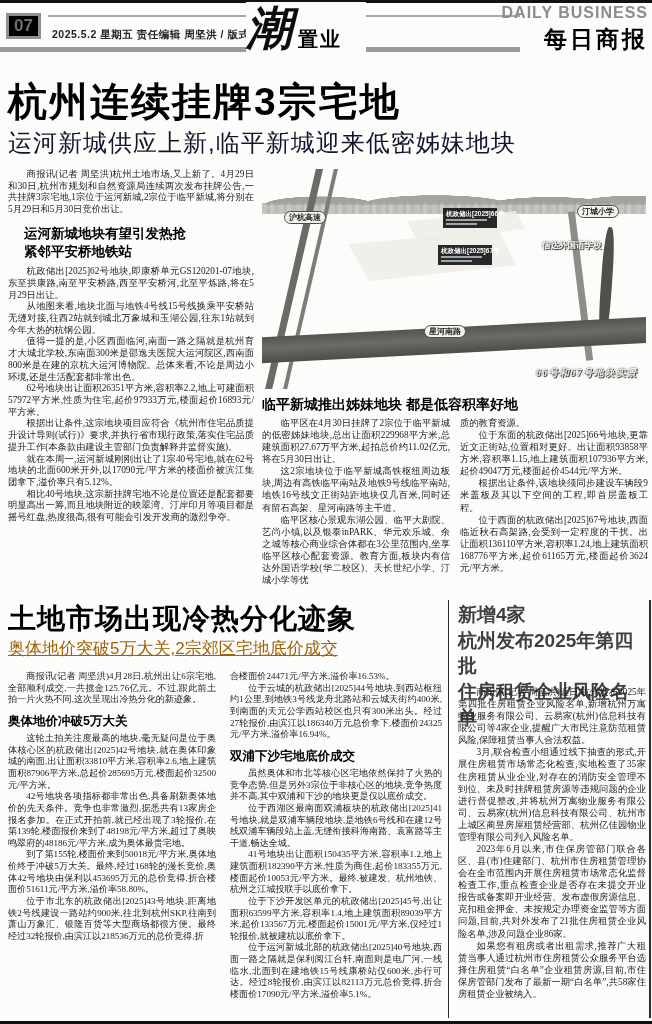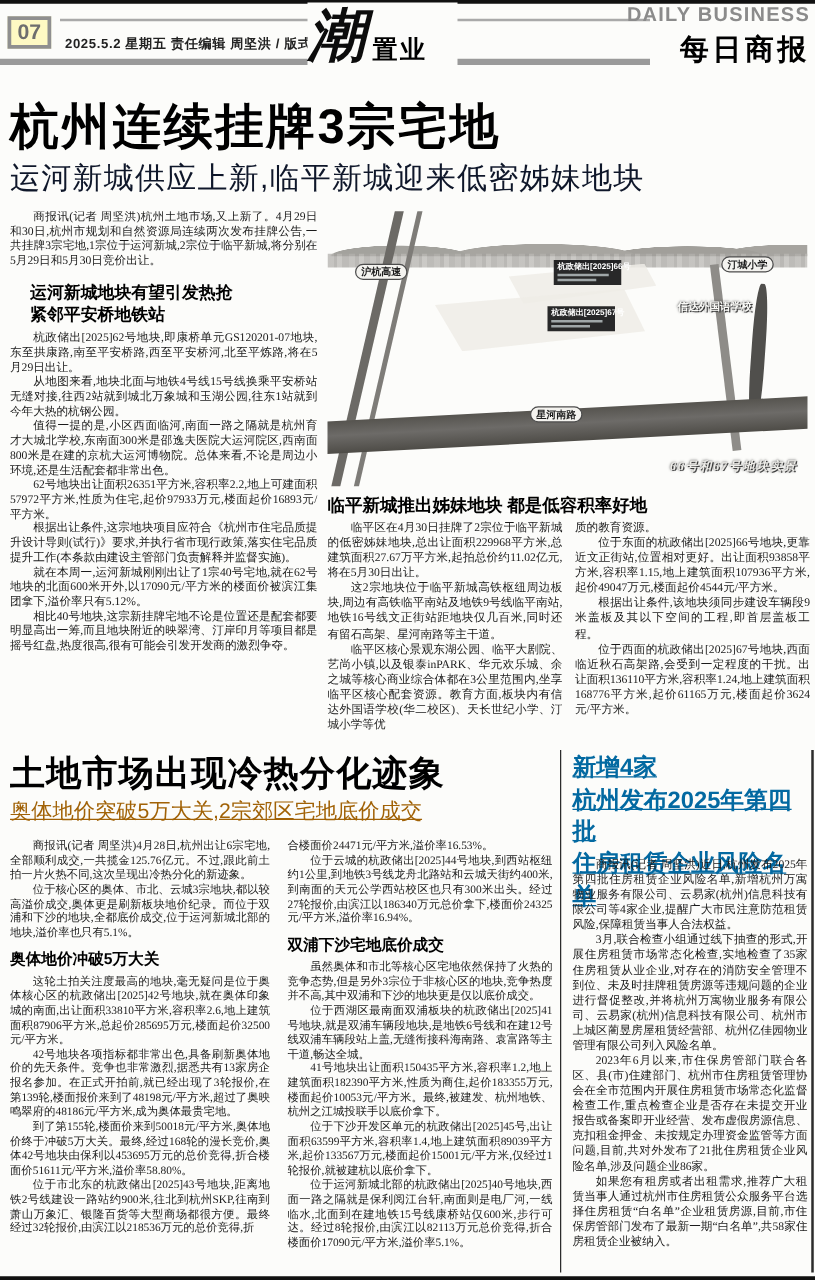--- a/index.html
+++ b/index.html
@@ -4,21 +4,21 @@
 <style>
   html,body{margin:0;padding:0;}
   body{background:#e8e8e6;}
   .page{position:relative;width:652px;height:1024px;background:#fcfcfa;margin:0 auto;
         font-family:"Liberation Serif","DejaVu Serif",serif;color:#1b1b1b;overflow:hidden;}
   .abs{position:absolute;}
 
   
   .top-rule{left:0;top:0;width:652px;height:3px;background:#111;}
   .pagenum{left:6px;top:13px;border:3px solid #8f8f8f;color:#6e6e6e;
-           font:bold 17px/20px "Liberation Sans",sans-serif;padding:0 5px;background:#fef9c3;}
+           font:bold 17px/20px "Liberation Sans",sans-serif;padding:0 5px;background:#000000;}
   .dateline{left:52px;top:28px;font:bold 10.5px "Liberation Sans",sans-serif;color:#222;letter-spacing:.5px;}
   .hair-rule{left:48px;top:15px;width:472px;height:2px;background:#a9a9a9;}
   .thick-rule{left:0px;top:47px;width:520px;height:5px;background:#9a9a9a;}
   .logo{left:246px;top:2px;width:120px;height:56px;background:#fcfcfa;z-index:3;}
   .logo-char{position:absolute;left:0;top:0;font:bold italic 46px/54px "Liberation Serif",serif;color:#0c0c0c;}
   .logo-word{position:absolute;left:52px;top:24px;font:bold 20px "Liberation Sans",sans-serif;color:#000;letter-spacing:2px;}
   .mast-en{right:4px;top:4px;font:bold 16px "Liberation Sans",sans-serif;color:#8b8b8b;letter-spacing:1px;}
   .mast-cn{right:4px;top:24px;font:bold 23px "Liberation Serif",serif;color:#000;letter-spacing:3px;}
 
   
@@ -69,21 +69,21 @@
   .colBA{left:8px;top:671px;width:208px;height:350px;font-size:9.1px;line-height:1.28;overflow:hidden;}
   .colBB{left:230px;top:671px;width:212px;height:350px;font-size:9.1px;line-height:1.28;overflow:hidden;}
   .colBA .subhead2,.colBB .subhead2{font:bold 12.5px/1.3 "Liberation Sans",sans-serif;color:#000;margin:7px 0 4px;text-indent:0;}
 
   .vrule{left:448px;top:600px;width:1px;height:418px;background:#2c2c2c;}
   .vrule-r{left:649px;top:600px;width:2px;height:418px;background:#2c2c2c;}
   .bottom-rule{left:0;top:1021px;width:652px;height:3px;background:#111;}
 
   
   .a3{left:458px;top:602px;width:186px;}
-  .a3-head{font:bold 19px/1.35 "Liberation Sans",sans-serif;color:#0369a1;text-decoration:underline;}
+  .a3-head{font:bold 19px/1.35 "Liberation Sans",sans-serif;color:#404040;}
   .colR{left:458px;top:686px;width:188px;height:332px;font-size:9.3px;line-height:1.3;overflow:hidden;}
 </style>
 </head>
 <body>
 
 <div class="page">
 
   <div class="abs top-rule"></div>
   <div class="abs hair-rule"></div>
   <div class="abs thick-rule"></div>
@@ -155,21 +155,20 @@
     <p>位于东面的杭政储出[2025]66号地块,更靠近文正街站,位置相对更好。出让面积93858平方米,容积率1.15,地上建筑面积107936平方米,起价49047万元,楼面起价4544元/平方米。</p>
     <p>根据出让条件,该地块须同步建设车辆段9米盖板及其以下空间的工程,即首层盖板工程。</p>
     <p>位于西面的杭政储出[2025]67号地块,西面临近秋石高架路,会受到一定程度的干扰。出让面积136110平方米,容积率1.24,地上建筑面积168776平方米,起价61165万元,楼面起价3624元/平方米。</p>
   </div>
 
   <div class="abs h2-main">土地市场出现冷热分化迹象</div>
   <div class="abs h2-sub">奥体地价突破5万大关,2宗郊区宅地底价成交</div>
 
   <div class="abs colBA bodytext">
     <p>商报讯(记者 周坚洪)4月28日,杭州出让6宗宅地,全部顺利成交,一共揽金125.76亿元。不过,跟此前土拍一片火热不同,这次呈现出冷热分化的新迹象。</p>
-    <p>位于核心区的奥体、市北、云城3宗地块,都以较高溢价成交,奥体更是刷新板块地价纪录。而位于双浦和下沙的地块,全都底价成交,位于运河新城北部的地块,溢价率也只有5.1%。</p>
     <div class="subhead2">奥体地价冲破5万大关</div>
     <p>这轮土拍关注度最高的地块,毫无疑问是位于奥体核心区的杭政储出[2025]42号地块,就在奥体印象城的南面,出让面积33810平方米,容积率2.6,地上建筑面积87906平方米,总起价285695万元,楼面起价32500元/平方米。</p>
     <p>42号地块各项指标都非常出色,具备刷新奥体地价的先天条件。竞争也非常激烈,据悉共有13家房企报名参加。在正式开拍前,就已经出现了3轮报价,在第139轮,楼面报价来到了48198元/平方米,超过了奥映鸣翠府的48186元/平方米,成为奥体最贵宅地。</p>
     <p>到了第155轮,楼面价来到50018元/平方米,奥体地价终于冲破5万大关。最终,经过168轮的漫长竞价,奥体42号地块由保利以453695万元的总价竞得,折合楼面价51611元/平方米,溢价率58.80%。</p>
     <p>位于市北东的杭政储出[2025]43号地块,距离地铁2号线建设一路站约900米,往北到杭州SKP,往南到萧山万象汇、银隆百货等大型商场都很方便。最终经过32轮报价,由滨江以218536万元的总价竞得,折</p>
   </div>
   <div class="abs colBB bodytext">
     <p class="cont">合楼面价24471元/平方米,溢价率16.53%。</p>
     <p>位于云城的杭政储出[2025]44号地块,到西站枢纽约1公里,到地铁3号线龙舟北路站和云城天街约400米,到南面的天元公学西站校区也只有300米出头。经过27轮报价,由滨江以186340万元总价拿下,楼面价24325元/平方米,溢价率16.94%。</p>
     <div class="subhead2">双浦下沙宅地底价成交</div>

